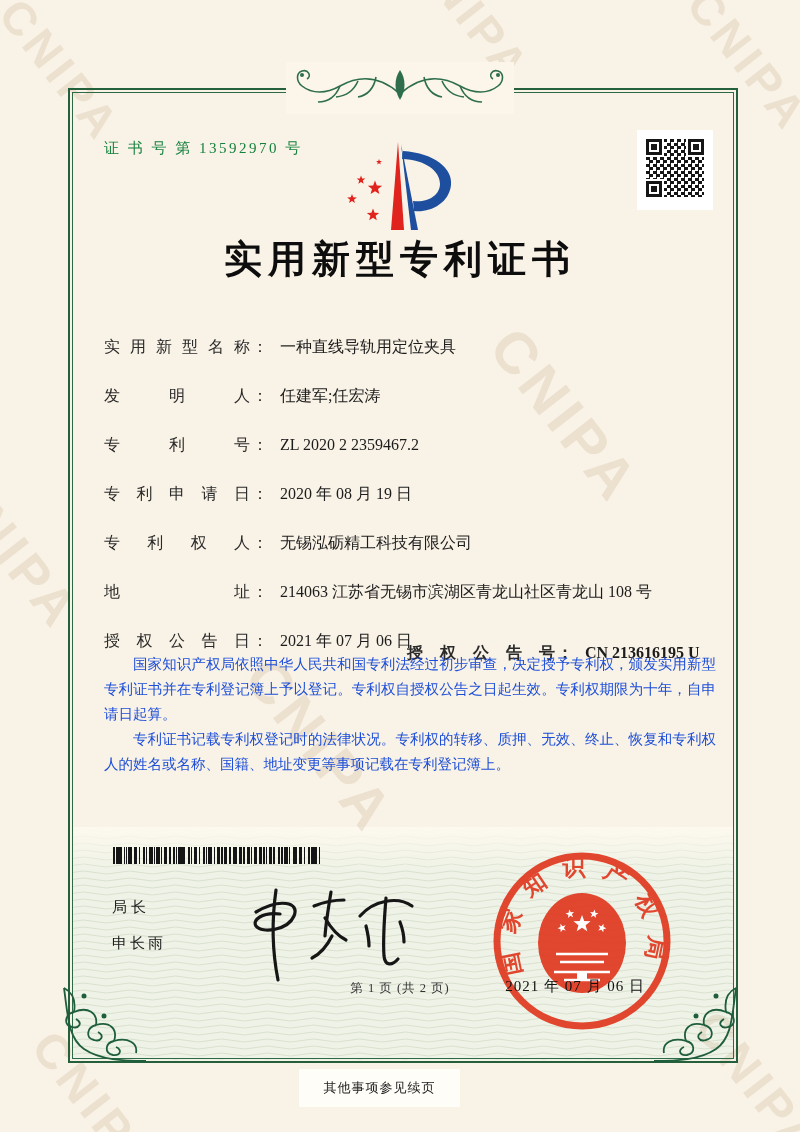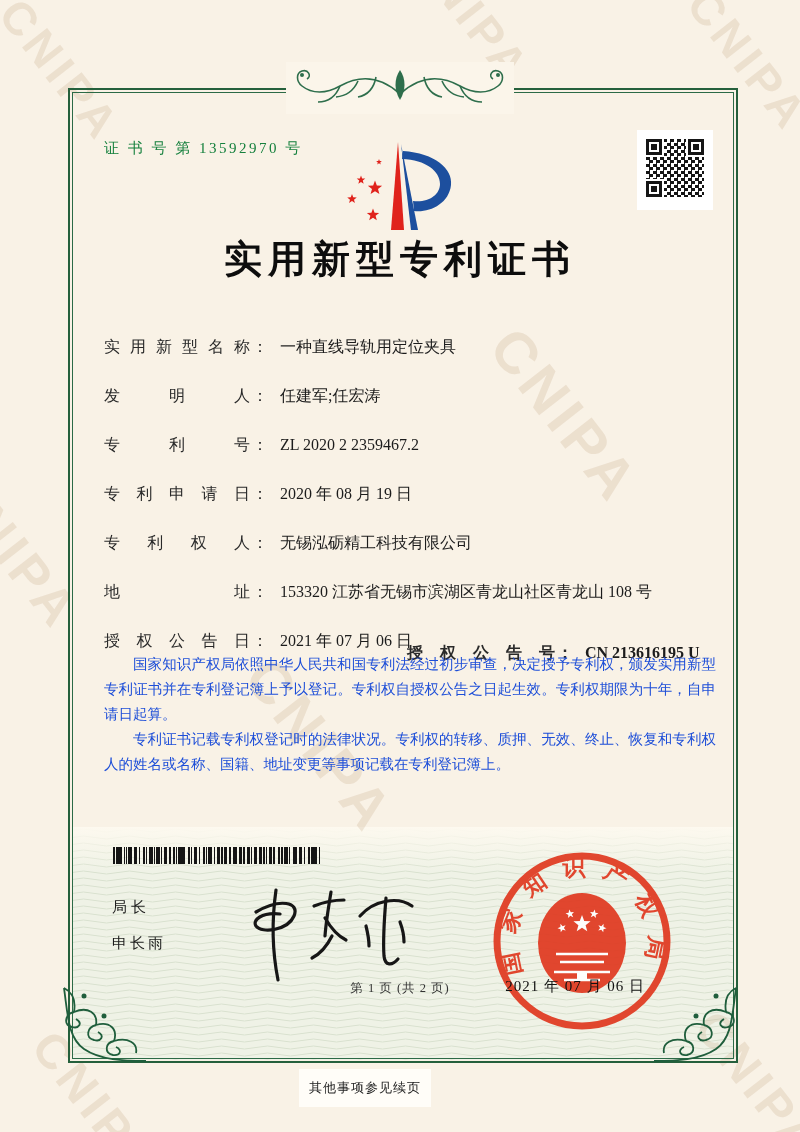--- a/index.html
+++ b/index.html
@@ -75,21 +75,21 @@
   
   .director{left:112px;top:898px;z-index:5;font-size:15px;color:#1a1a1a;font-family:Liberation Serif, serif;}
   .director .dl{letter-spacing:4px;margin-bottom:17px;}
   .director .dn{letter-spacing:3px;}
   .signature{left:228px;top:878px;z-index:6;}
   
   .seal{left:482px;top:844px;z-index:5;opacity:0.93;}
   .seal-date{left:495px;top:977px;width:160px;text-align:center;z-index:6;font-size:15px;color:#111;letter-spacing:1px;}
   
   .page-no{left:0;right:0;top:980px;text-align:center;font-size:12.5px;color:#333;z-index:4;letter-spacing:1px;}
-  .cont-patch{left:299px;top:1069px;width:132px;height:38px;background:#fffdf8;z-index:4;
+  .cont-patch{left:299px;top:1069px;width:161px;height:38px;background:#fffdf8;z-index:4;
     display:flex;align-items:center;justify-content:center;font-size:13px;color:#222;letter-spacing:1px;}
 </style>
 </head>
 <body>
 
 <span class="wm" style="left:60px;top:70px;font-size:46px;">CNIPA</span>
 <span class="wm" style="left:470px;top:12px;font-size:46px;">CNIPA</span>
 <span class="wm" style="left:748px;top:60px;font-size:46px;">CNIPA</span>
 <span class="wm" style="left:565px;top:415px;font-size:58px;">CNIPA</span>
 <span class="wm" style="left:12px;top:550px;font-size:52px;">CNIPA</span>
@@ -191,21 +191,21 @@
   <div class="frow">
     <span class="flabel">专利号</span><span class="fcolon">：</span><span class="fvalue">ZL 2020 2 2359467.2</span>
   </div>
   <div class="frow">
     <span class="flabel">专利申请日</span><span class="fcolon">：</span><span class="fvalue">2020 年 08 月 19 日</span>
   </div>
   <div class="frow">
     <span class="flabel">专利权人</span><span class="fcolon">：</span><span class="fvalue">无锡泓砺精工科技有限公司</span>
   </div>
   <div class="frow">
-    <span class="flabel">地址</span><span class="fcolon">：</span><span class="fvalue">153320 江苏省无锡市滨湖区青龙山社区青龙山 108 号</span>
+    <span class="flabel">地址</span><span class="fcolon">：</span><span class="fvalue">214063 江苏省无锡市滨湖区青龙山社区青龙山 108 号</span>
   </div>
   <div class="frow">
     <span class="flabel">授权公告日</span><span class="fcolon">：</span><span class="fvalue">2021 年 07 月 06 日</span>
     <span class="grant2">
       <span class="flabel">授权公告号</span><span class="fcolon">：</span><span class="fvalue">CN 213616195 U</span>
     </span>
   </div>
 </div>
 
 <div class="abs bodytext">

